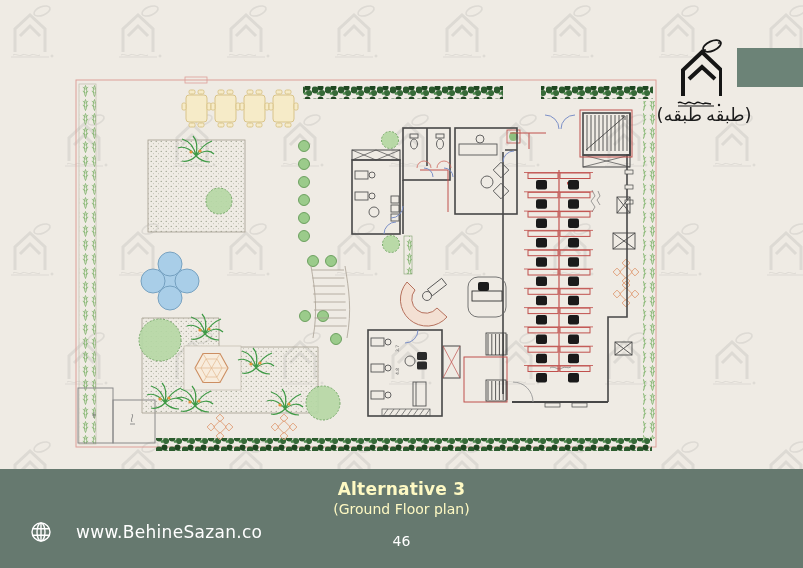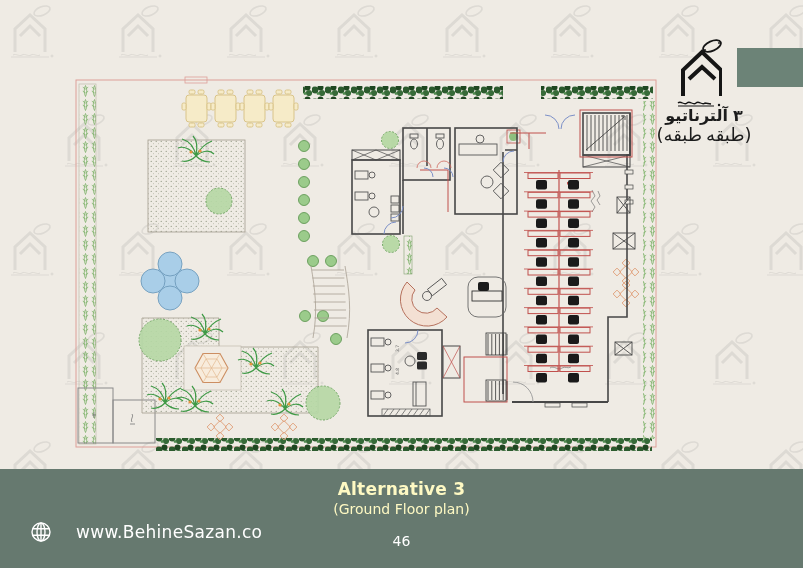--- a/index.html
+++ b/index.html
@@ -502,24 +502,20 @@
         <path d="M2,69 c3,-3 6,3 9,0 c3,-3 6,3 9,0 c3,-3 6,3 9,0 l6,1" stroke-width="1.3"></path>
         <path d="M2,72 H38" stroke-width="1.1"></path>
         <circle cx="43" cy="71" r="1.2" fill="#151515" stroke="none"></circle>
       </g>
     </svg>
   </div>
 
   <div class="swatch" style="background: rgb(108, 131, 119);"></div>
 
   <div class="title-fa">
-    <div class="fa-line1">
-      <span dir="ltr">آلترناتیو</span>
-      <span dir="ltr">۳</span>
-    </div>
     <div class="fa-line2">
       <span dir="ltr">(طبقه</span>
       <span dir="ltr">طبقه)</span>
     </div>
   </div>
 
   <div class="footer" style="background: rgb(102, 121, 111);">
     <div class="f-center">
       <div class="f-title">Alternative 3</div>
       <div class="f-sub">(Ground Floor plan)</div>

